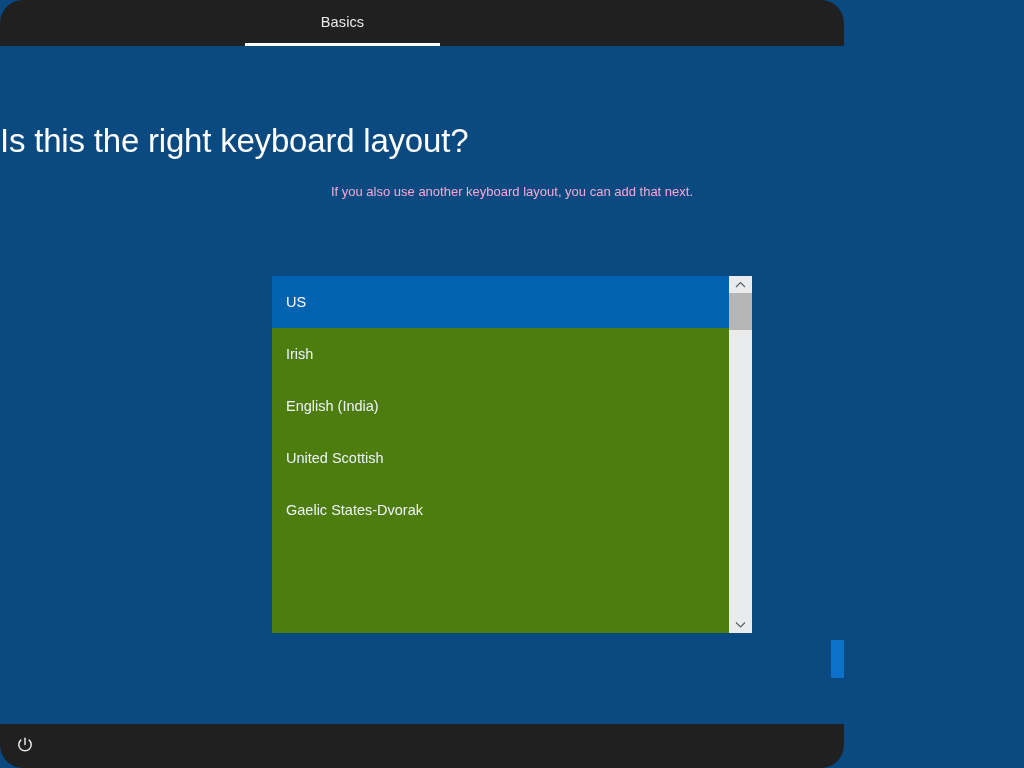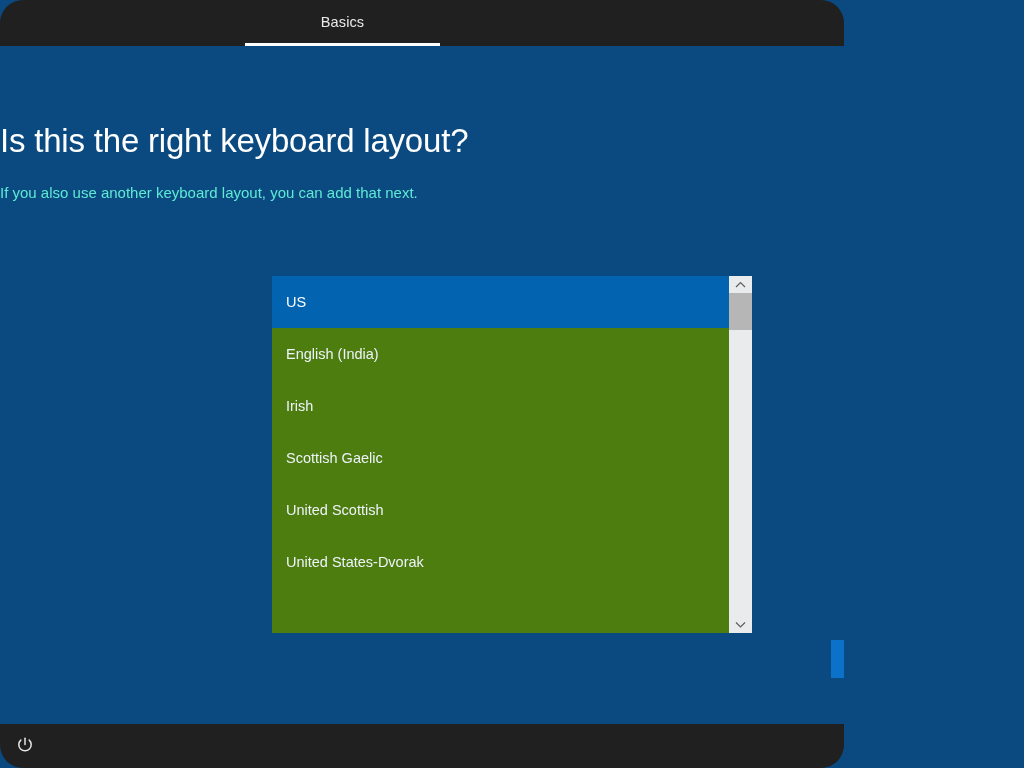--- a/index.html
+++ b/index.html
@@ -74,22 +74,23 @@
     color: #ffffff;
     font-size: 33px;
     font-weight: 300;
     letter-spacing: -0.2px;
     white-space: nowrap;
   }
   #page-subtitle {
     position: absolute;
     left: 0; top: 138px;
     width: 1024px;
-    color: #5eead4;
-    font-size: 15px;
+    text-align: center;
+    color: #f9a8d4;
+    font-size: 13px;
     font-weight: 400;
   }
 
   
   #keyboard-listbox {
     position: absolute;
     left: 272px;
     top: 230px;
     width: 480px;
     height: 357px;
@@ -219,33 +220,30 @@
 
     <div id="page-subtitle">If you also use another keyboard layout, you can add that next.</div>
 
     <div id="keyboard-listbox">
 
       <div id="list-items">
         <div class="list-item selected">
           <span>US</span>
         </div>
         <div class="list-item">
+          <span>Irish</span>
+        </div>
+        <div class="list-item">
           <span>English (India)</span>
         </div>
         <div class="list-item">
-          <span>Irish</span>
-        </div>
-        <div class="list-item">
-          <span>Scottish Gaelic</span>
-        </div>
-        <div class="list-item">
           <span>United Scottish</span>
         </div>
         <div class="list-item">
-          <span>United States-Dvorak</span>
+          <span>Gaelic States-Dvorak</span>
         </div>
       </div>
 
       <div id="list-scrollbar">
         <div id="sb-arrow-up" class="sb-arrow">
           <svg width="11" height="7" viewBox="0 0 11 7" aria-hidden="true">
             <path d="M1 6 L5.5 1.5 L10 6" fill="none" stroke="currentColor" stroke-width="1.2"></path>
           </svg>
         </div>
         <div id="sb-thumb"></div>

